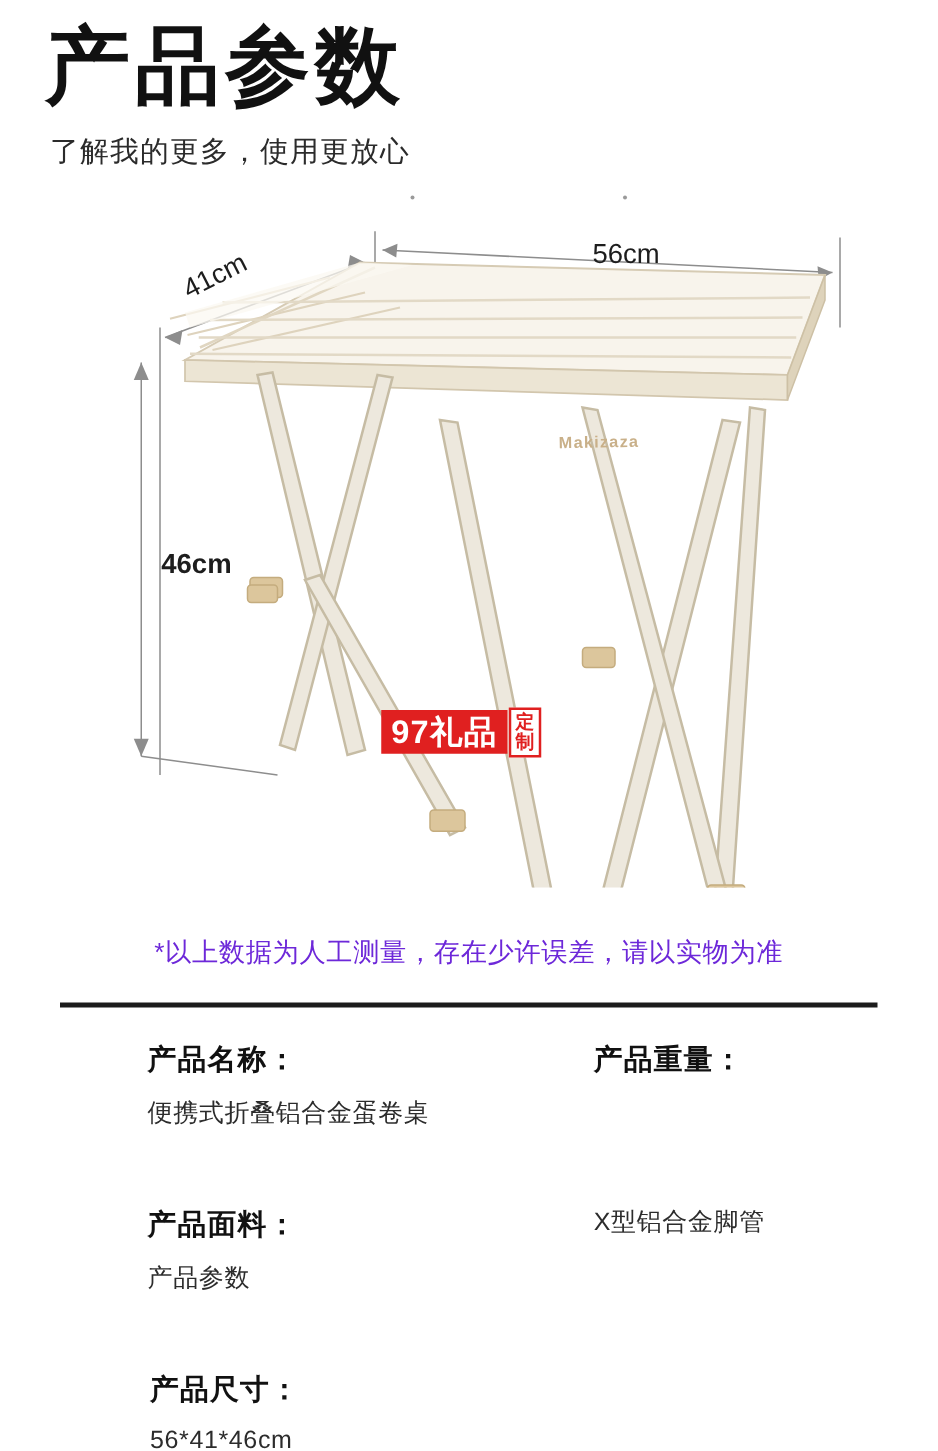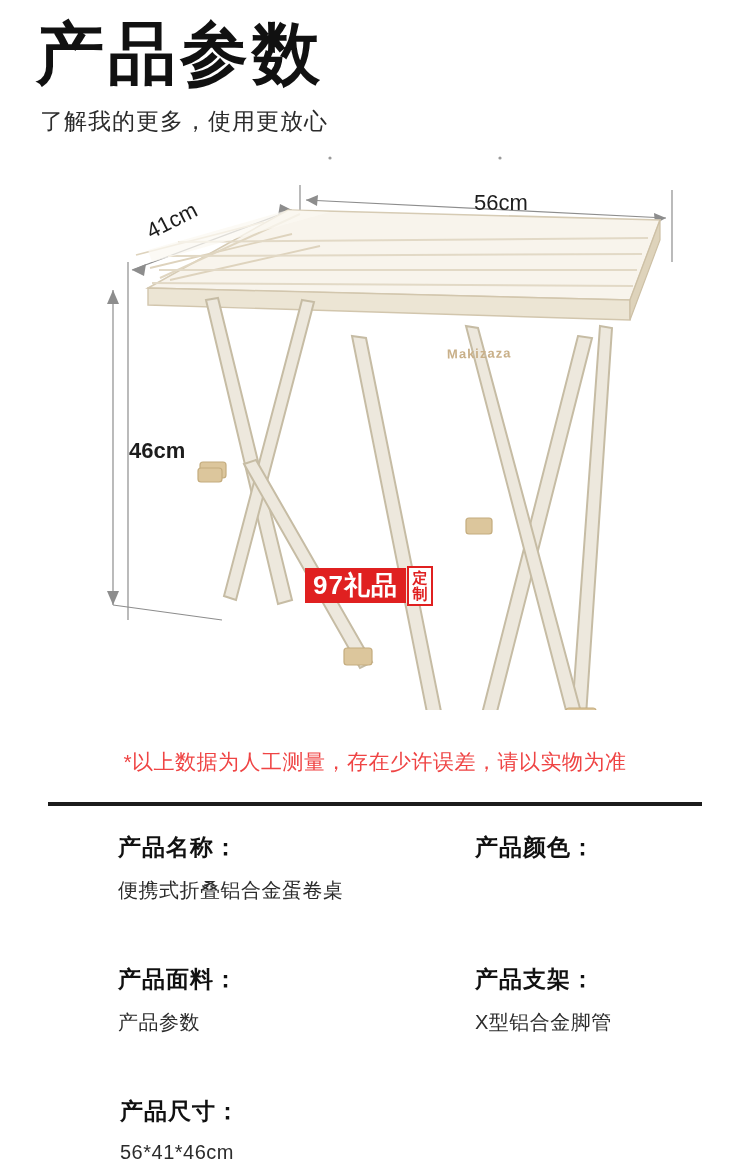--- a/index.html
+++ b/index.html
@@ -109,21 +109,21 @@
   }
 
   
   .note {
     position: absolute;
     left: 0;
     top: 748px;
     width: 750px;
     text-align: center;
     font-size: 21px;
-    color: #ef4444;
+    color: #6d28d9;
     letter-spacing: 0.5px;
   }
 
   
   .divider {
     position: absolute;
     left: 48px;
     top: 802px;
     width: 654px;
     height: 4px;
@@ -265,30 +265,29 @@
 <div class="divider"></div>
 
 <div class="specs">
 
   <div class="spec-cell">
     <div class="spec-label">产品名称：</div>
     <div class="spec-value">便携式折叠铝合金蛋卷桌</div>
   </div>
 
   <div class="spec-cell right">
-    <div class="spec-label">产品颜色：</div>
+    <div class="spec-label">产品重量：</div>
   </div>
 
   <div class="spec-cell">
     <div class="spec-label">产品面料：</div>
     <div class="spec-value">产品参数</div>
   </div>
 
   <div class="spec-cell right">
-    <div class="spec-label">产品支架：</div>
     <div class="spec-value">X型铝合金脚管</div>
   </div>
 
 
   <div class="spec-cell right">
     <div class="spec-label">产品尺寸：</div>
     <div class="spec-value">56*41*46cm</div>
   </div>
 
 </div>

